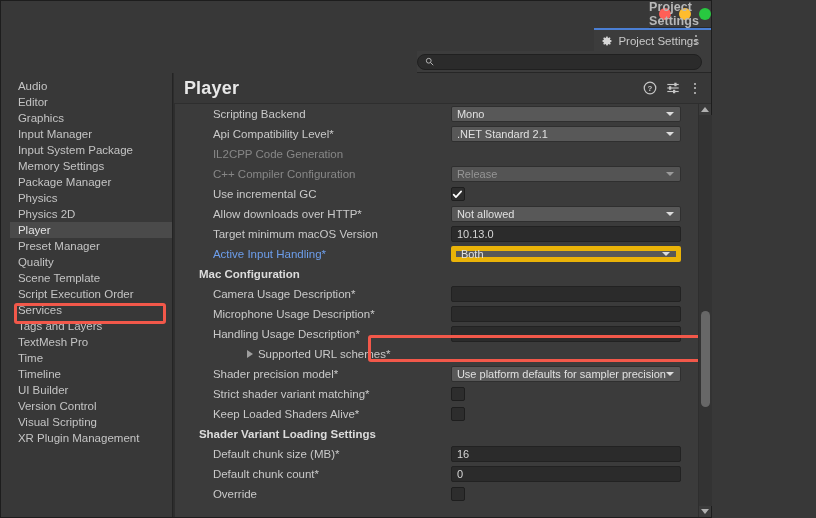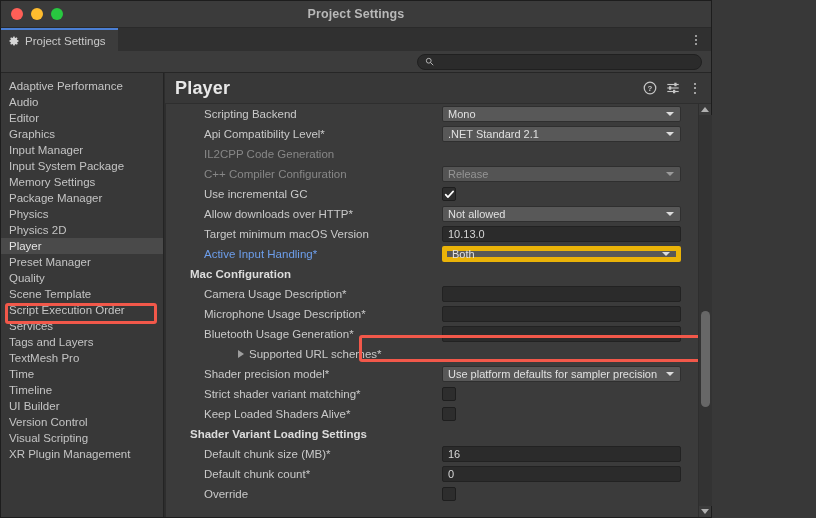--- a/index.html
+++ b/index.html
@@ -10,20 +10,21 @@
     font-family: "Liberation Sans", sans-serif;
     -webkit-font-smoothing: antialiased;
   }
 
   .window {
     position: relative;
     width: 712px; height: 518px;
     background: #383838;
     display: flex; flex-direction: column;
     border: 1px solid #1d1d1d;
+    align-items: flex-end;
   }
 
   
   .titlebar {
     position: relative;
     height: 27px; min-height: 27px;
     background: #3b3b3b;
     display: flex; align-items: center;
     border-bottom: 1px solid #2a2a2a;
   }
@@ -287,23 +288,20 @@
         <line x1="7.4" y1="7.4" x2="10.6" y2="10.6" stroke="#b5b5b5" stroke-width="1.3" stroke-linecap="round"></line>
       </svg>
       <input type="text" value="" placeholder="" style="">
     </div>
   </div>
 
   <div class="body">
 
     <div class="sidebar">
       <div id="sidebar-list">
-          <div class="side-item">
-            <span>Adaptive Performance</span>
-          </div>
           <div class="side-item">
             <span>Audio</span>
           </div>
           <div class="side-item">
             <span>Editor</span>
           </div>
           <div class="side-item">
             <span>Graphics</span>
           </div>
           <div class="side-item">
@@ -470,21 +468,21 @@
                   <div class="textfield"></div>
                 </div>
               </div>
               <div class="row">
                 <div class="lab">Microphone Usage Description*</div>
                 <div class="ctl">
                   <div class="textfield"></div>
                 </div>
               </div>
               <div class="row">
-                <div class="lab">Bluetooth Usage Generation*</div>
+                <div class="lab">Handling Usage Description*</div>
                 <div class="ctl">
                   <div class="textfield"></div>
                 </div>
               </div>
               <div class="row" style="padding-left: 30px; margin-left: 42px;">
                 <div class="lab foldout">
                   <span class="tri-right"></span>
                   <span>Supported URL schemes*</span>
                 </div>
               </div>

